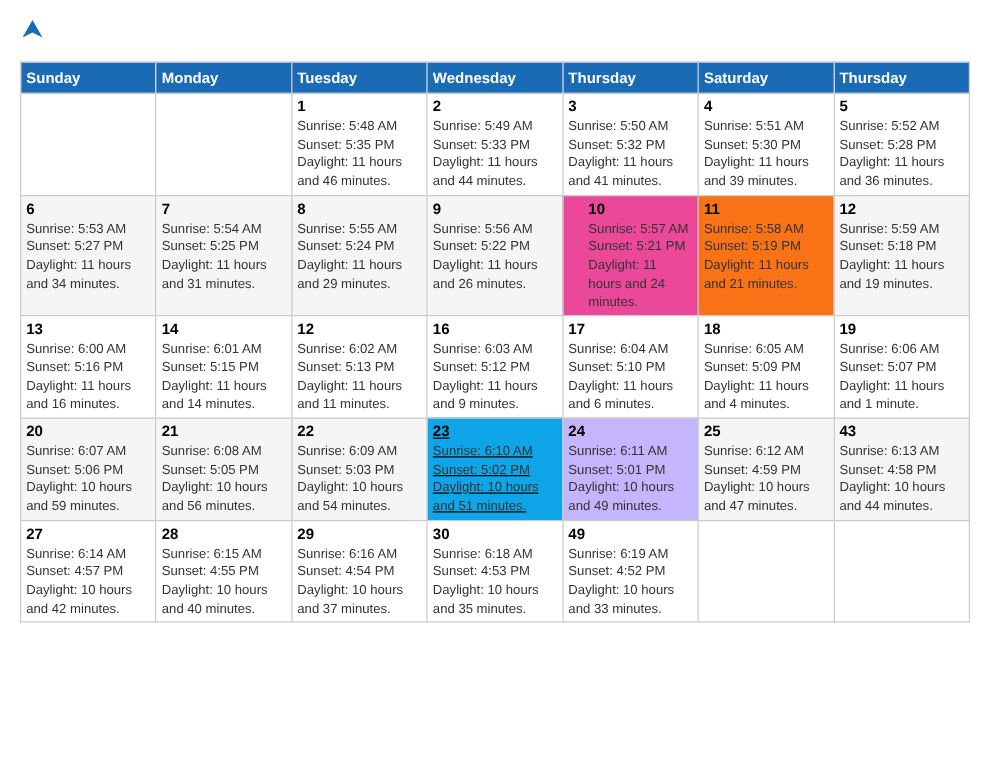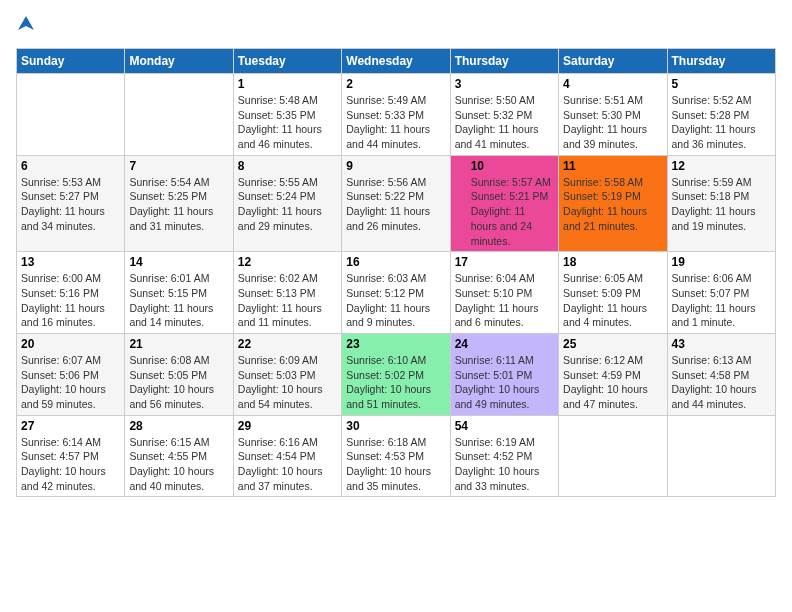--- a/index.html
+++ b/index.html
@@ -210,21 +210,21 @@
           <div class="day-info">Sunrise: 6:07 AM<br>Sunset: 5:06 PM<br>Daylight: 10 hours and 59 minutes.</div>
         </td>
         <td style="background-color: rgb(245, 245, 245);">
           <span class="day-number">21</span>
           <div class="day-info">Sunrise: 6:08 AM<br>Sunset: 5:05 PM<br>Daylight: 10 hours and 56 minutes.</div>
         </td>
         <td style="background-color: rgb(245, 245, 245);">
           <span class="day-number">22</span>
           <div class="day-info">Sunrise: 6:09 AM<br>Sunset: 5:03 PM<br>Daylight: 10 hours and 54 minutes.</div>
         </td>
-        <td style="background-color: #86efac;">
+        <td style="background-color: #0ea5e9; text-decoration: underline;">
           <span class="day-number">23</span>
           <div class="day-info">Sunrise: 6:10 AM<br>Sunset: 5:02 PM<br>Daylight: 10 hours and 51 minutes.</div>
         </td>
         <td style="background-color: #c4b5fd;">
           <span class="day-number">24</span>
           <div class="day-info">Sunrise: 6:11 AM<br>Sunset: 5:01 PM<br>Daylight: 10 hours and 49 minutes.</div>
         </td>
         <td style="background-color: rgb(245, 245, 245);">
           <span class="day-number">25</span>
           <div class="day-info">Sunrise: 6:12 AM<br>Sunset: 4:59 PM<br>Daylight: 10 hours and 47 minutes.</div>
@@ -245,20 +245,20 @@
         </td>
         <td>
           <span class="day-number">29</span>
           <div class="day-info">Sunrise: 6:16 AM<br>Sunset: 4:54 PM<br>Daylight: 10 hours and 37 minutes.</div>
         </td>
         <td>
           <span class="day-number">30</span>
           <div class="day-info">Sunrise: 6:18 AM<br>Sunset: 4:53 PM<br>Daylight: 10 hours and 35 minutes.</div>
         </td>
         <td>
-          <span class="day-number">54</span>
+          <span class="day-number">49</span>
           <div class="day-info">Sunrise: 6:19 AM<br>Sunset: 4:52 PM<br>Daylight: 10 hours and 33 minutes.</div>
         </td>
         <td class="empty-cell"></td>
         <td class="empty-cell"></td>
       </tr>
     </tbody>
 </table>
 
 </body></html>

